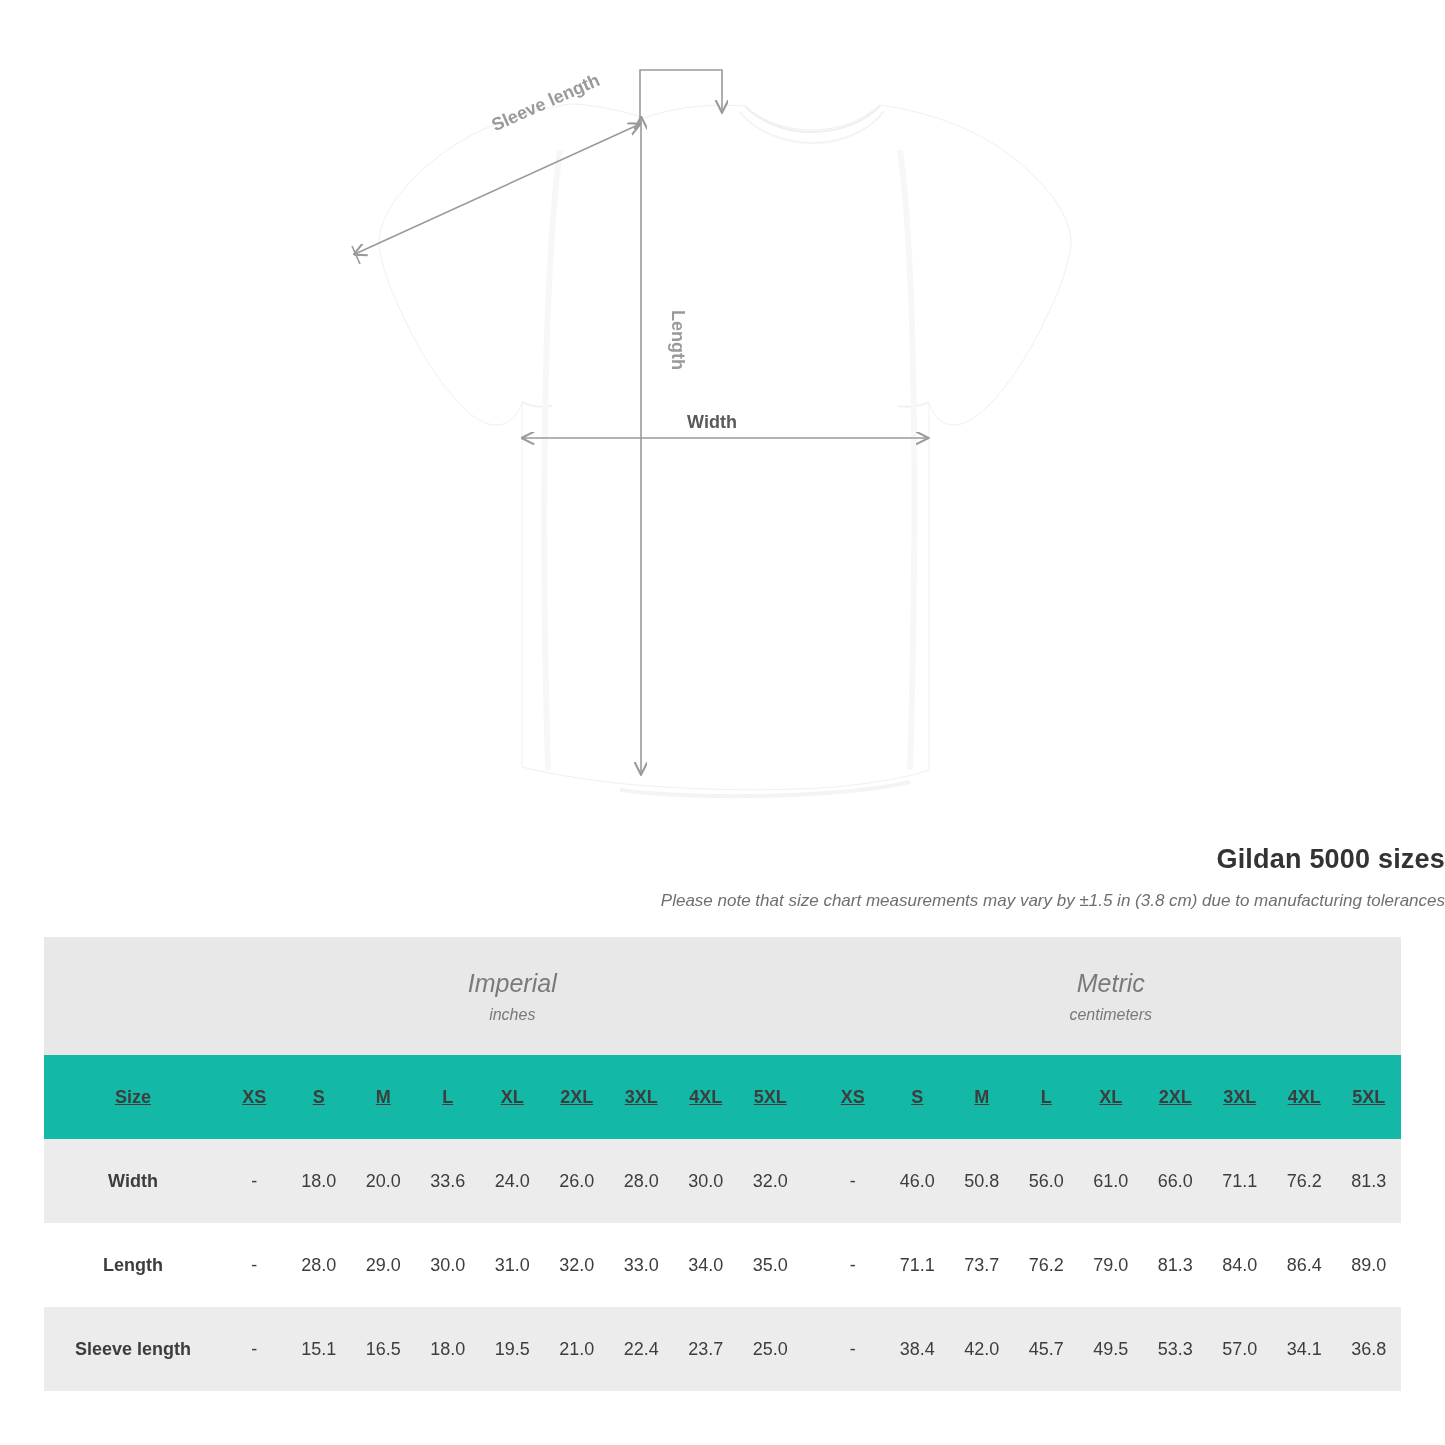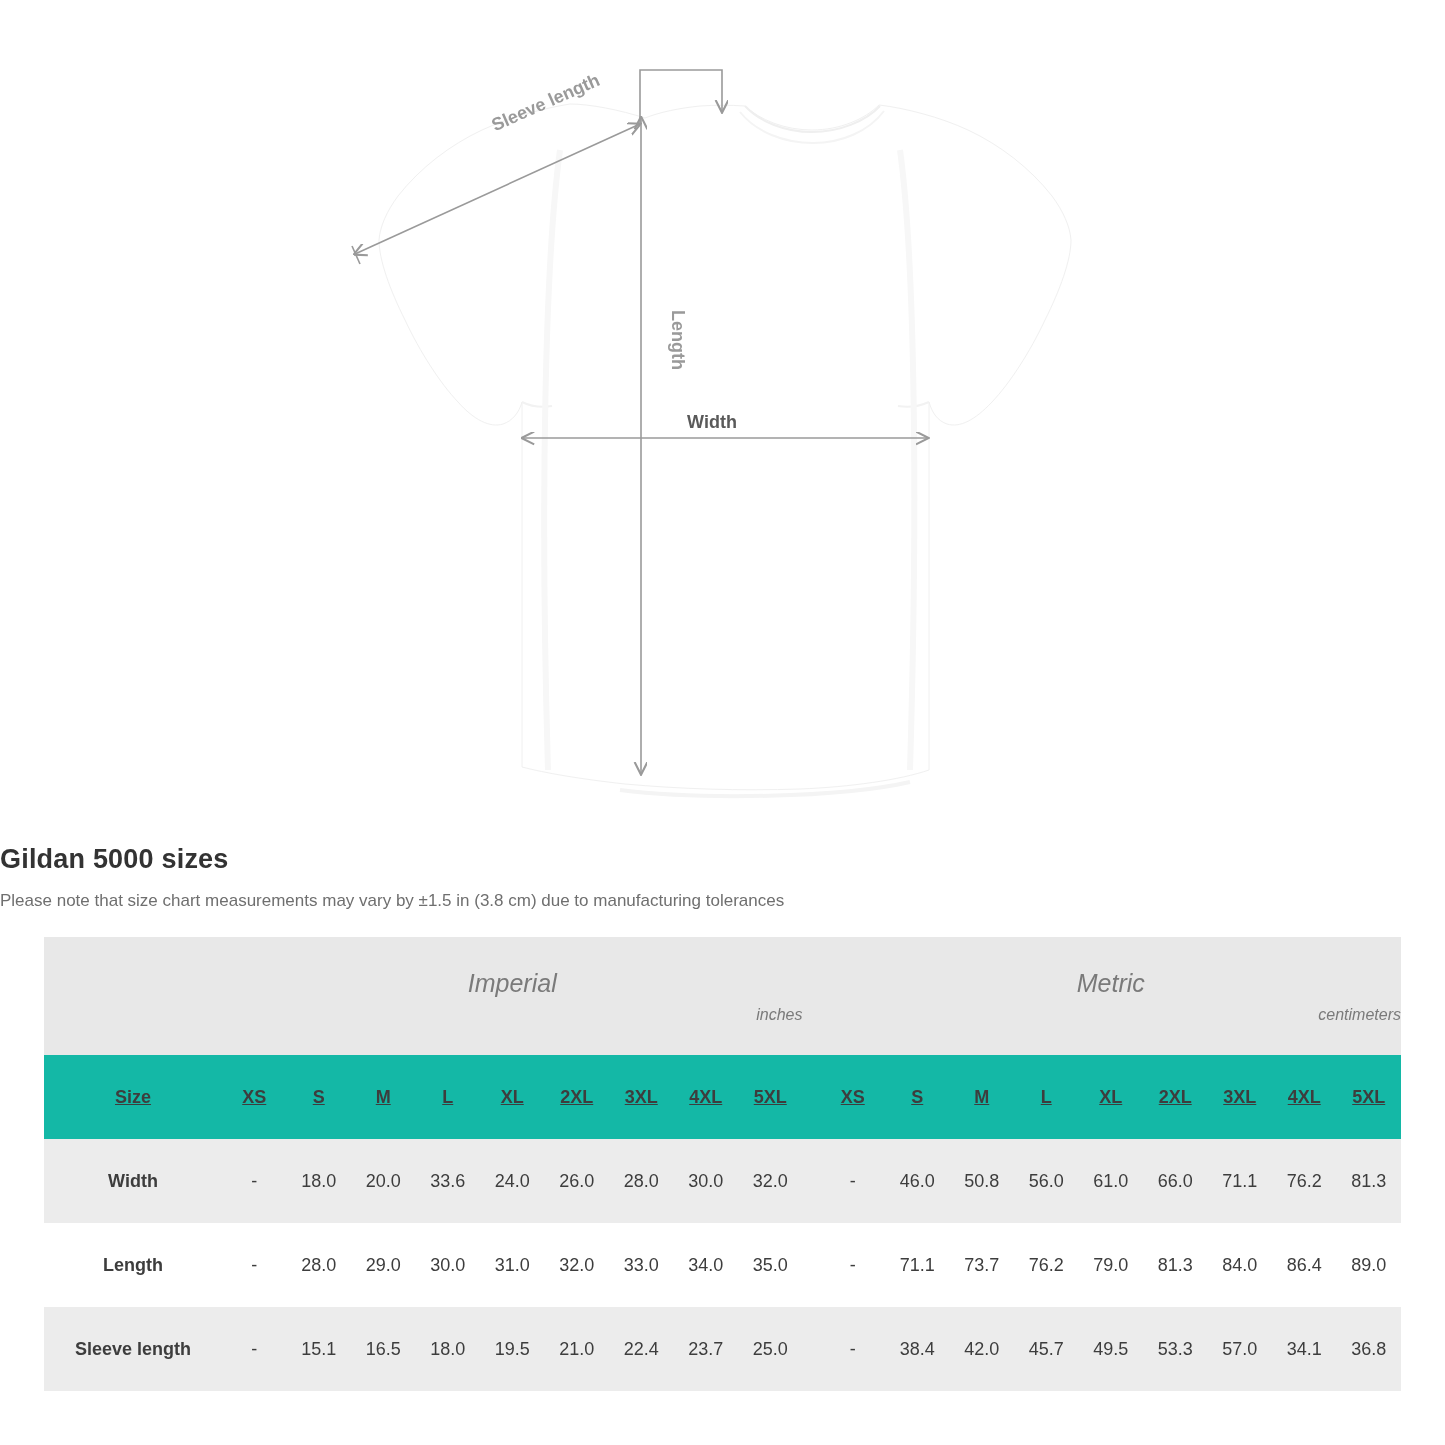--- a/index.html
+++ b/index.html
@@ -26,31 +26,32 @@
     position: relative;
     width: 1445px;
     height: 830px;
   }
   .diagram svg {
     display: block;
   }
 
   
   .title-block {
-    text-align: left;
+    text-align: right;
     margin-top: 14px;
   }
   .chart-title {
     font-size: 27px;
     font-weight: bold;
     color: #333333;
     letter-spacing: 0.2px;
   }
   .chart-note {
     font-size: 17px;
+    font-style: italic;
     color: #6f6f6f;
     margin-top: 16px;
   }
 
   
   .table-wrap {
     margin-top: 26px;
     padding: 0 44px;
   }
   table.size-table {
@@ -68,21 +69,20 @@
     font-size: 25px;
     font-style: italic;
     font-weight: normal;
     color: #7a7a7a;
   }
   .unit-sub {
     font-size: 16px;
     font-style: italic;
     color: #7a7a7a;
     margin-top: 8px;
-    text-align: right;
   }
   table.size-table td {
     text-align: center;
     font-size: 18px;
     color: #3d3d3d;
     height: 84px;
     padding: 0;
   }
   td.rowhead {
     font-weight: bold;

